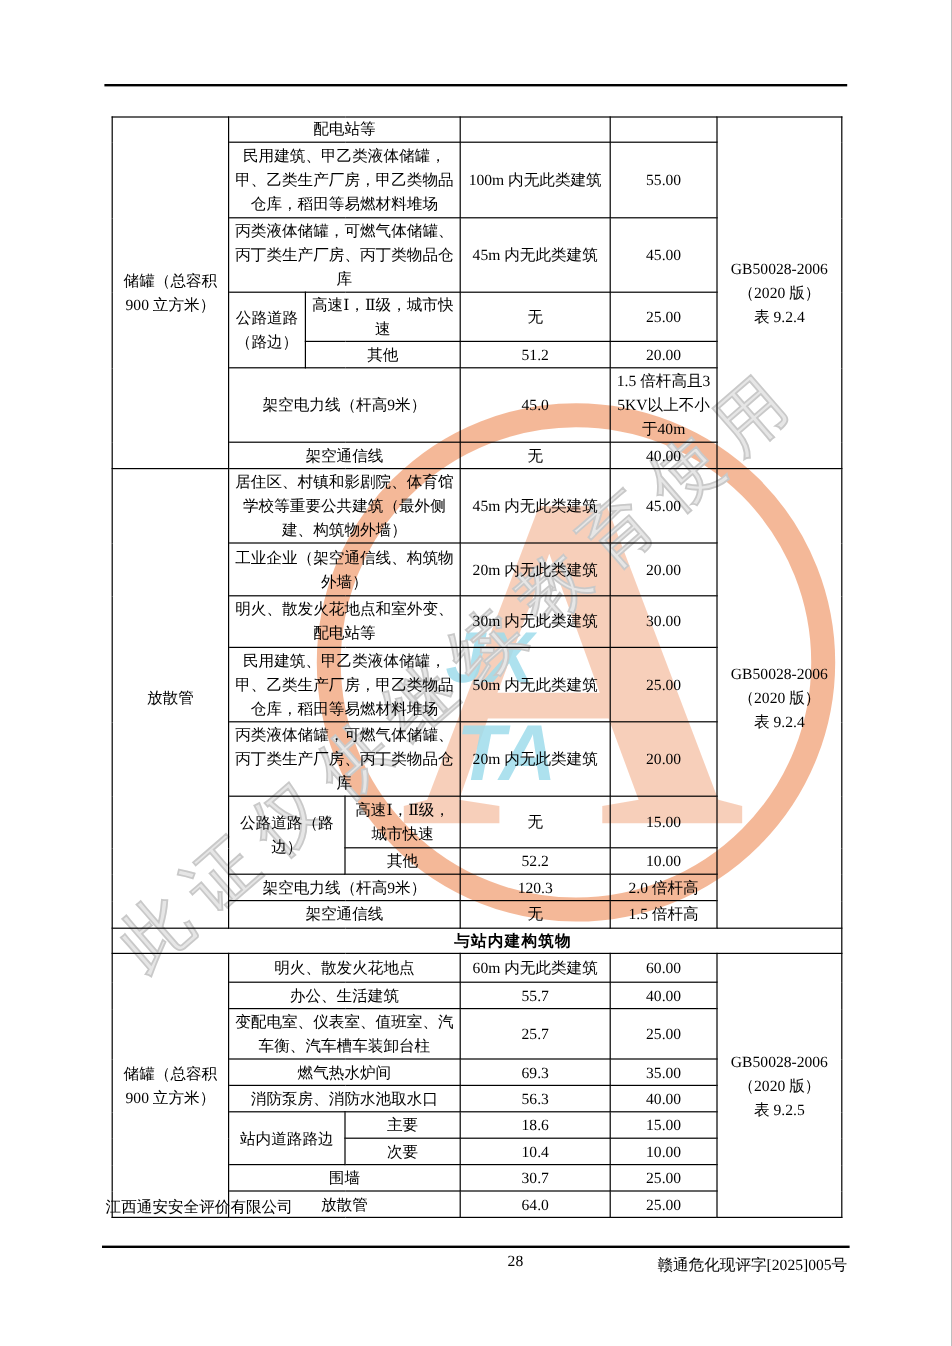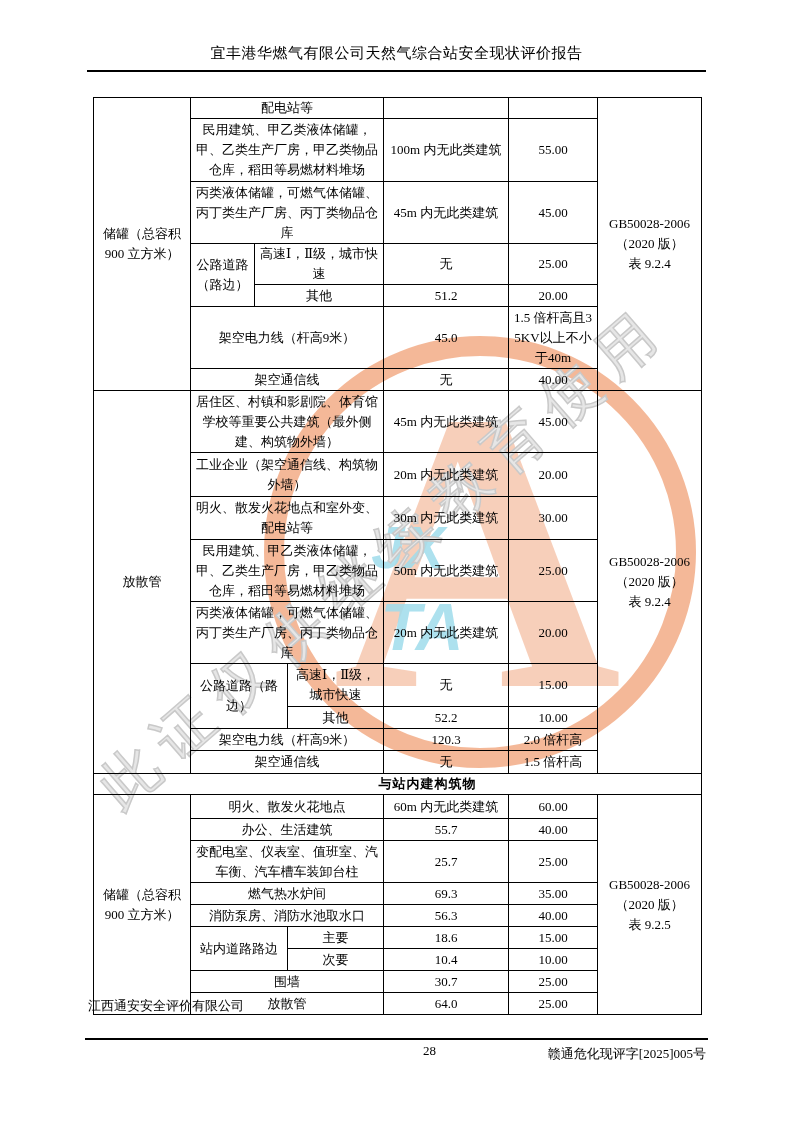--- a/index.html
+++ b/index.html
@@ -79,21 +79,20 @@
   <div class="wm">
     <svg class="wm-svg" width="793" height="1122" viewBox="0 0 793 1122">
       <circle cx="480" cy="552" r="206" fill="none" stroke-width="20" opacity="0.72" stroke="#f09c70"></circle>
       <text x="477" y="686" text-anchor="middle" font-size="400" font-weight="bold" opacity="0.5" font-family="Liberation Serif, DejaVu Serif, serif" fill="#f1a178">A</text>
       <text x="408" y="568" text-anchor="middle" font-size="60" font-weight="bold" font-style="italic" opacity="0.85" font-family="Liberation Sans, sans-serif" fill="#9fdcec">JX</text>
       <text x="422" y="650" text-anchor="middle" font-size="66" font-weight="bold" font-style="italic" opacity="0.85" font-family="Liberation Sans, sans-serif" fill="#9fdcec">TA</text>
     </svg>
     <div class="wm-diagonal">此证仅供继续教育使用</div>
   </div>
 
-  <div class="doc-title">宜丰港华燃气有限公司天然气综合站安全现状评价报告</div>
   <div class="header-rule"></div>
 
   <table class="sdt">
     <colgroup>
       <col style="width:97px">
         <col style="width:64px">
         <col style="width:33px">
       <col style="width:96px">
         <col style="width:125px">
         <col style="width:89px">

